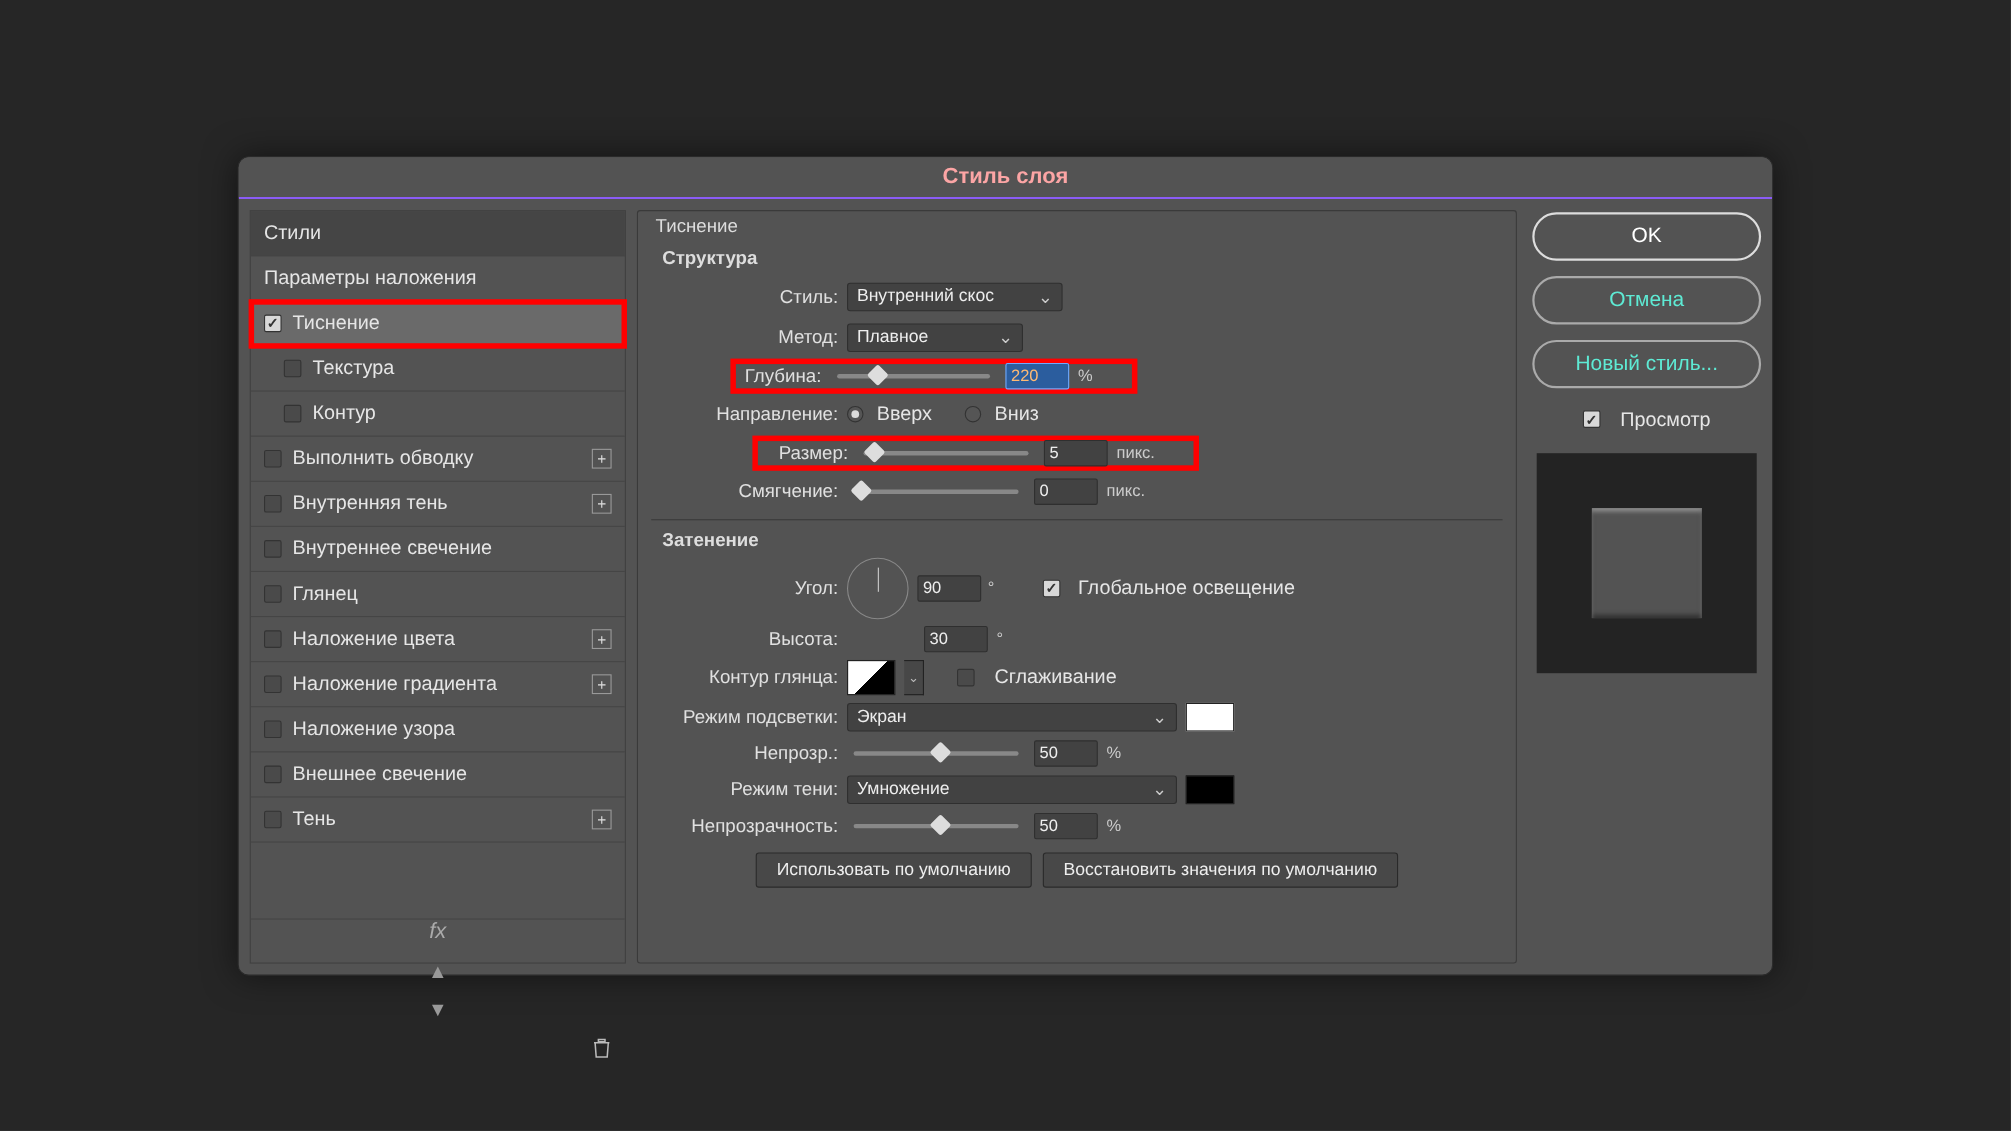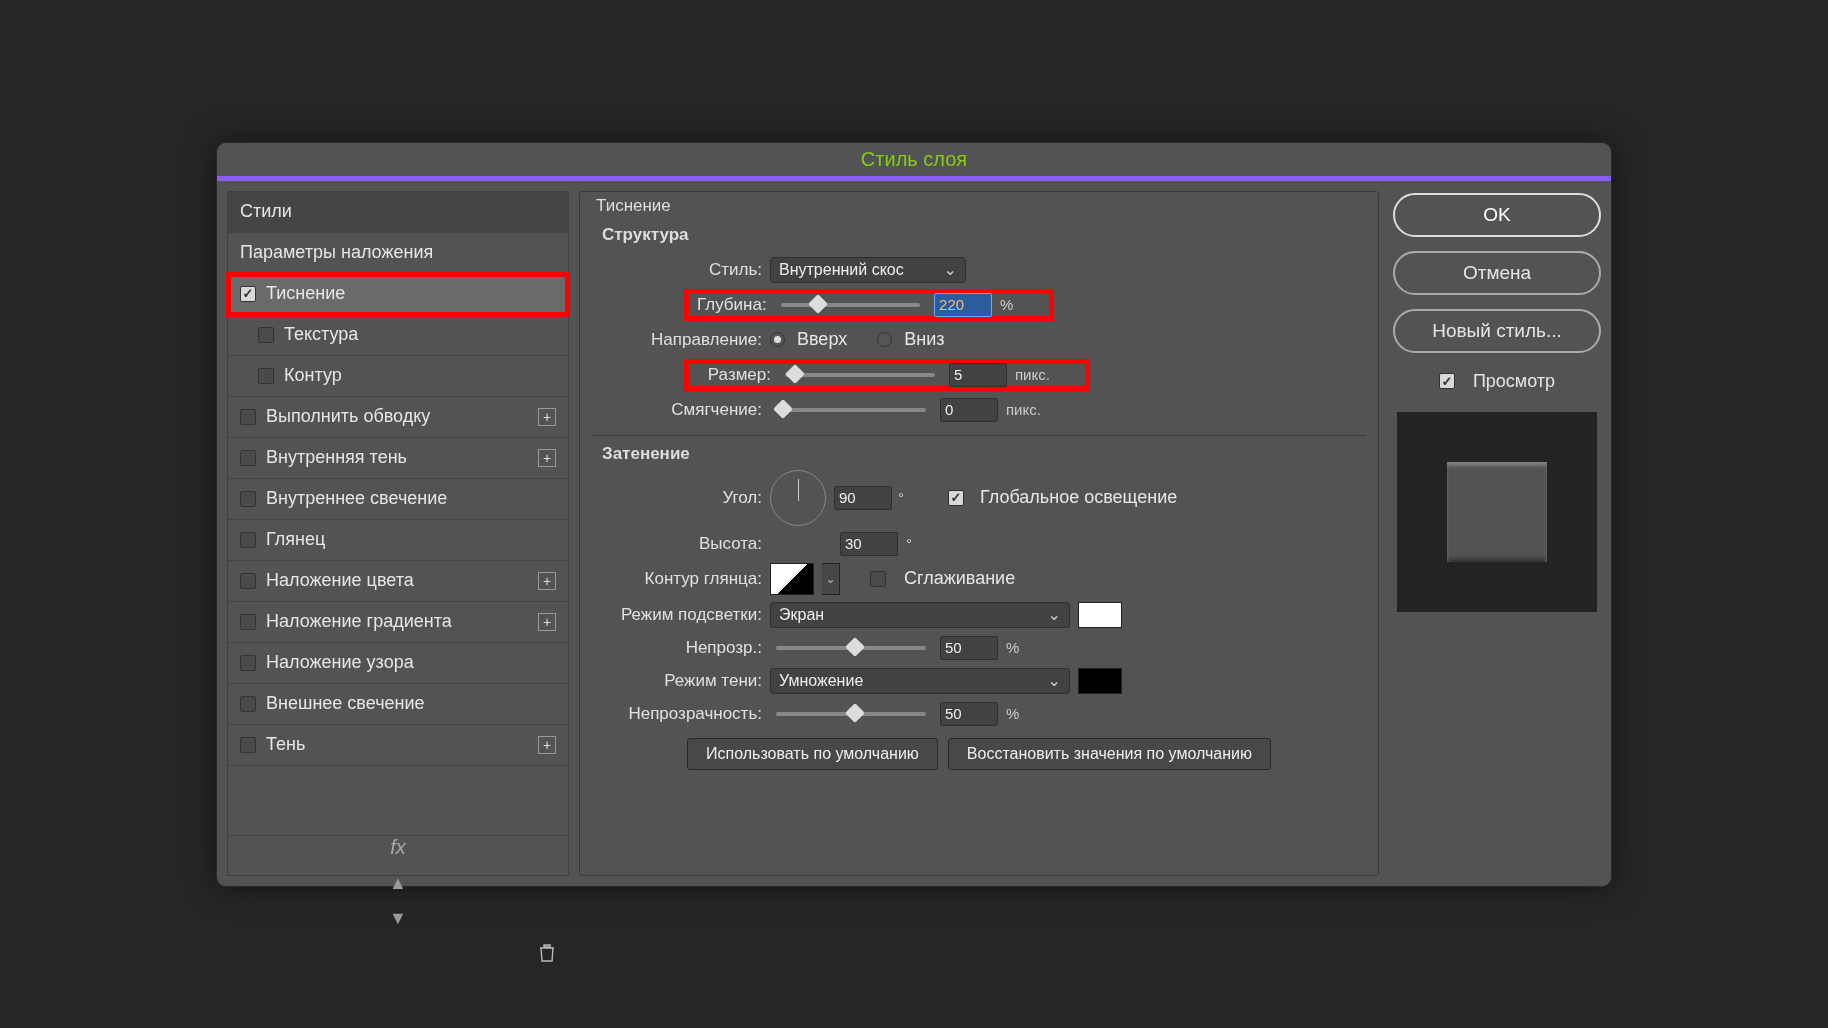--- a/index.html
+++ b/index.html
@@ -21,25 +21,26 @@
     border-radius: 10px;
     display: flex;
     flex-direction: column;
     box-shadow: 0 0 30px rgba(0,0,0,0.5);
   }
   .titlebar {
     height: 38px;
     display: flex;
     align-items: center;
     justify-content: center;
-    border-bottom: 5px solid #8b5cf6;
+    border-bottom: 2px solid #8b5cf6;
     background: #535353;
     border-radius: 10px 10px 0 0;
-    color: #84cc16;
+    color: #fca5a5;
     font-size: 20px;
+    font-weight: bold;
   }
   .content {
     flex: 1;
     display: flex;
     padding: 10px;
     gap: 10px;
   }
   
   .sidebar {
     width: 342px;
@@ -235,21 +236,21 @@
     gap: 14px;
     padding-top: 2px;
   }
   .bigbtn {
     height: 44px;
     border: 2px solid #aaa;
     border-radius: 24px;
     display: flex;
     align-items: center;
     justify-content: center;
-    color: #e5e5e5;
+    color: #5eead4;
     font-size: 19px;
     background: transparent;
   }
   .bigbtn.primary { border: 2px solid #ddd; color: #fff; font-weight: normal; }
   .preview-row {
     display: flex;
     align-items: center;
     gap: 8px;
     justify-content: center;
     margin: 4px 0 6px 0;
@@ -356,22 +357,28 @@
         <div class="group-title">Тиснение</div>
         <div class="sub-title">Структура</div>
 
         <div class="row">
           <div class="row-label">Стиль:</div>
           <div class="select" style="width:196px">
             <span>Внутренний скос</span>
           </div>
         </div>
 
-
-        <div class="row redbox" style="width:370px; margin-left:92px;">
+        <div class="row">
+          <div class="row-label">Метод:</div>
+          <div class="select" style="width:160px">
+            <span>Плавное</span>
+          </div>
+        </div>
+
+        <div class="row redbox" style="width:370px; margin-left:72px;">
           <div class="row-label" style="width:74px">Глубина:</div>
           <div class="slider-track">
             <div class="slider-thumb" style="left:22%"></div>
           </div>
           <input class="num-input selected" value="220" style="">
           <span class="unit">%</span>
         </div>
 
         <div class="row">
           <div class="row-label" style="width:170px">Направление:</div>

